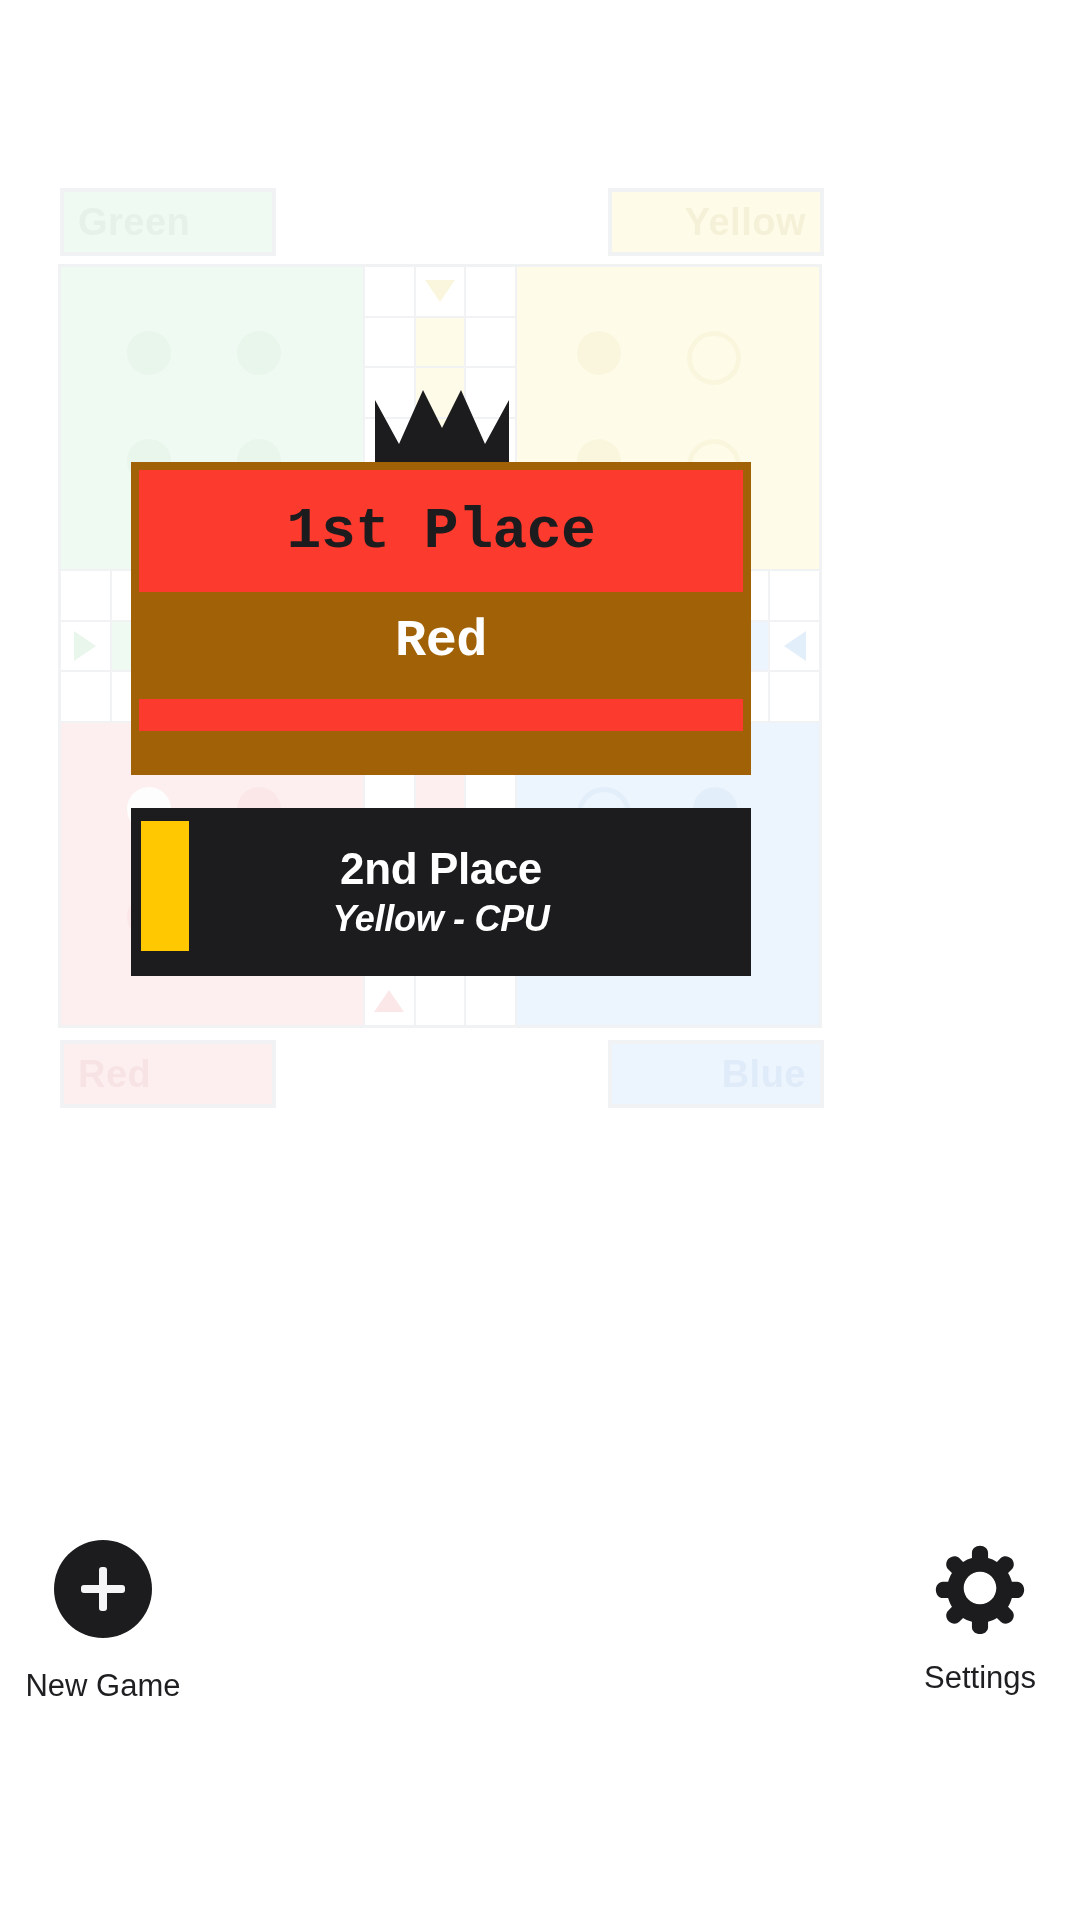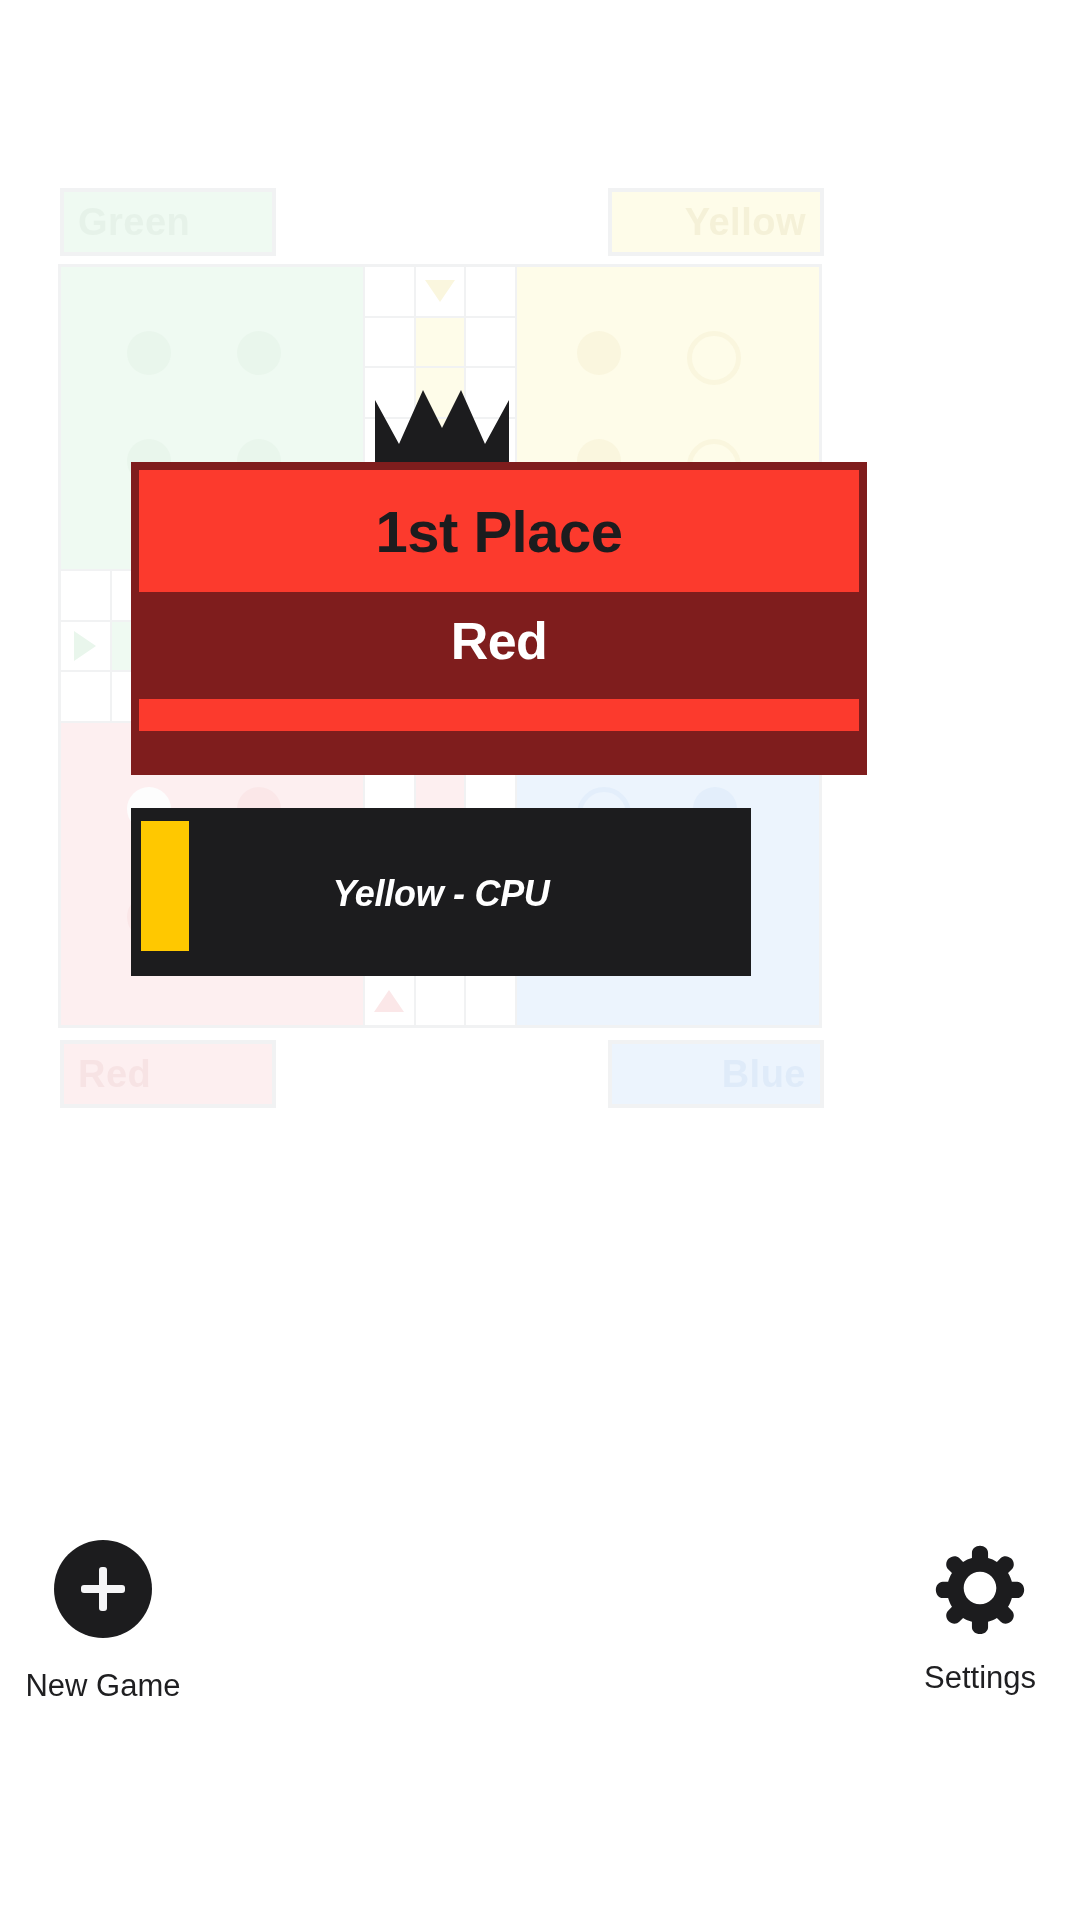--- a/index.html
+++ b/index.html
@@ -123,24 +123,25 @@
 
   
   #results {
     position: absolute;
     left: 131px;
     top: 462px;
     width: 620px;
   }
 
   .place-card.first {
-    background: #7f1d1d;
+    background: #a16207;
     padding: 8px;
     box-sizing: border-box;
-    width: 736px;
+    width: 620px;
+    font-family: Liberation Mono, monospace;
   }
   .first-banner {
     background: #fc3a2d;
     height: 122px;
     display: flex;
     align-items: center;
     justify-content: center;
   }
   .first-banner-text {
     font-size: 58px;
@@ -420,20 +421,21 @@
       </div>
       <div class="first-body">
         <div class="first-name">Red</div>
         <div class="first-colorbar"></div>
       </div>
     </div>
 
     <div class="place-card second">
       <div class="second-colorbar"></div>
       <div class="second-text">
+        <div class="second-title">2nd Place</div>
         <div class="second-sub">Yellow - CPU</div>
       </div>
     </div>
 
   </div>
 
   <div id="bottom-bar">
 
     <div class="action" id="action-new-game">
       <div class="circle-btn">

